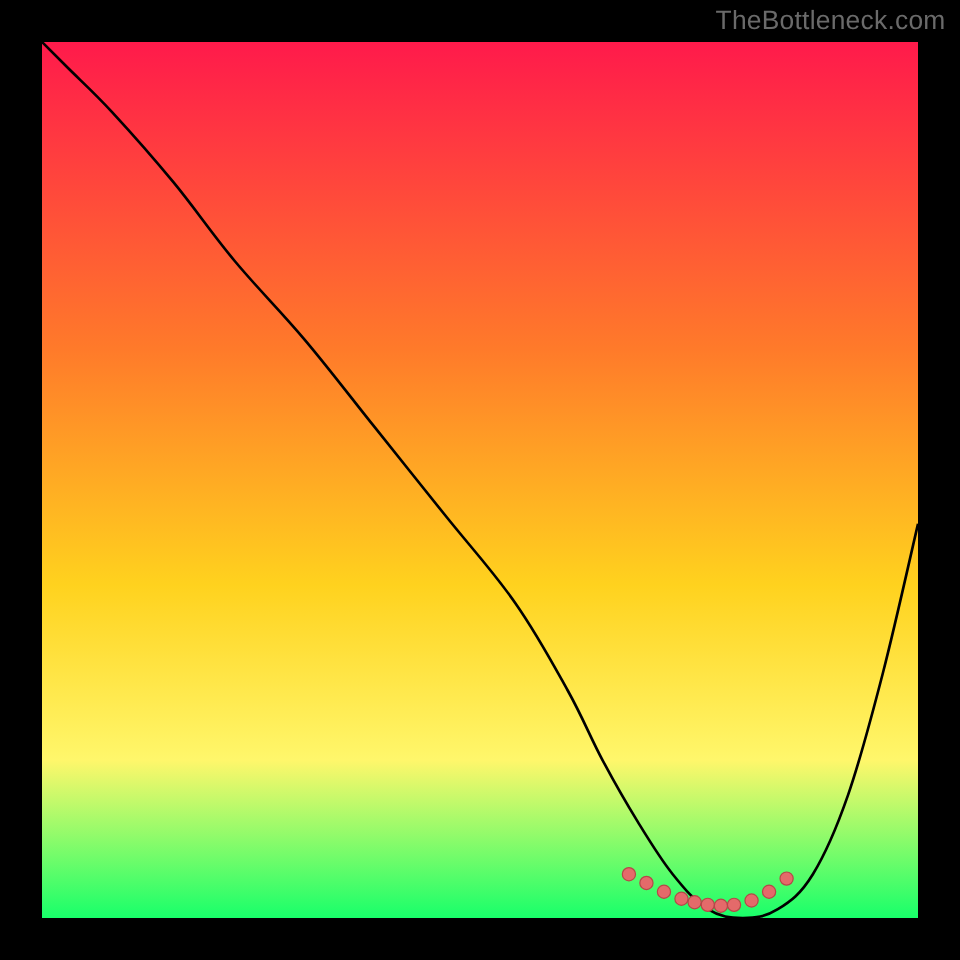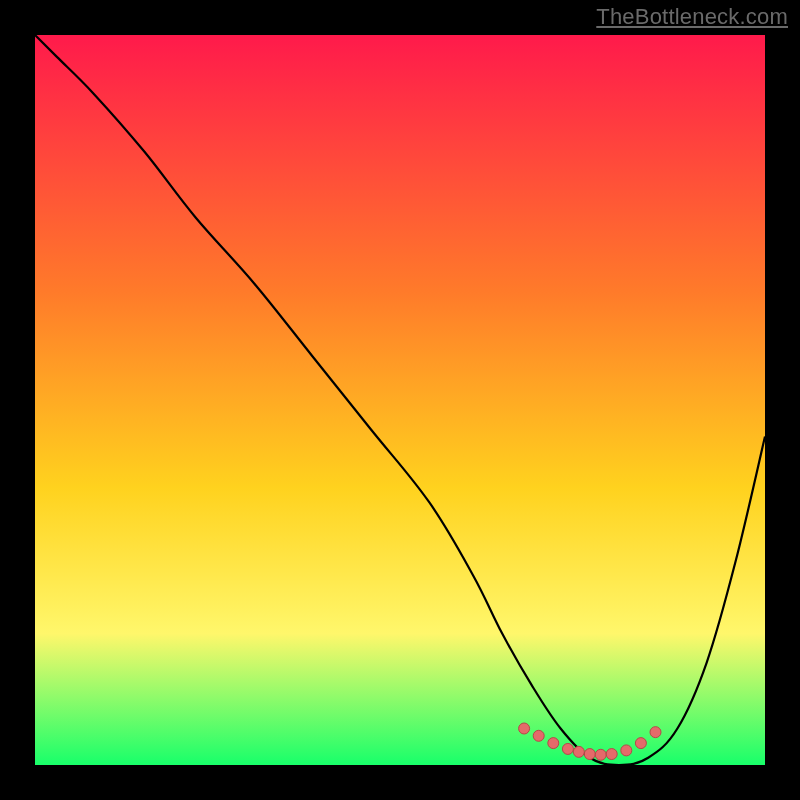--- a/index.html
+++ b/index.html
@@ -19,21 +19,20 @@
   }
   .watermark {
     position: absolute;
     top: 4px;
     right: 12px;
     color: #6a6a6a;
     font-size: 22px;
     font-weight: 500;
     letter-spacing: 0.2px;
     user-select: none;
-    text-decoration: underline;
   }
   .plot {
     position: absolute;
     left: 35px;
     top: 35px;
     width: 730px;
     height: 730px;
   }
   .plot svg {
     display: block;

